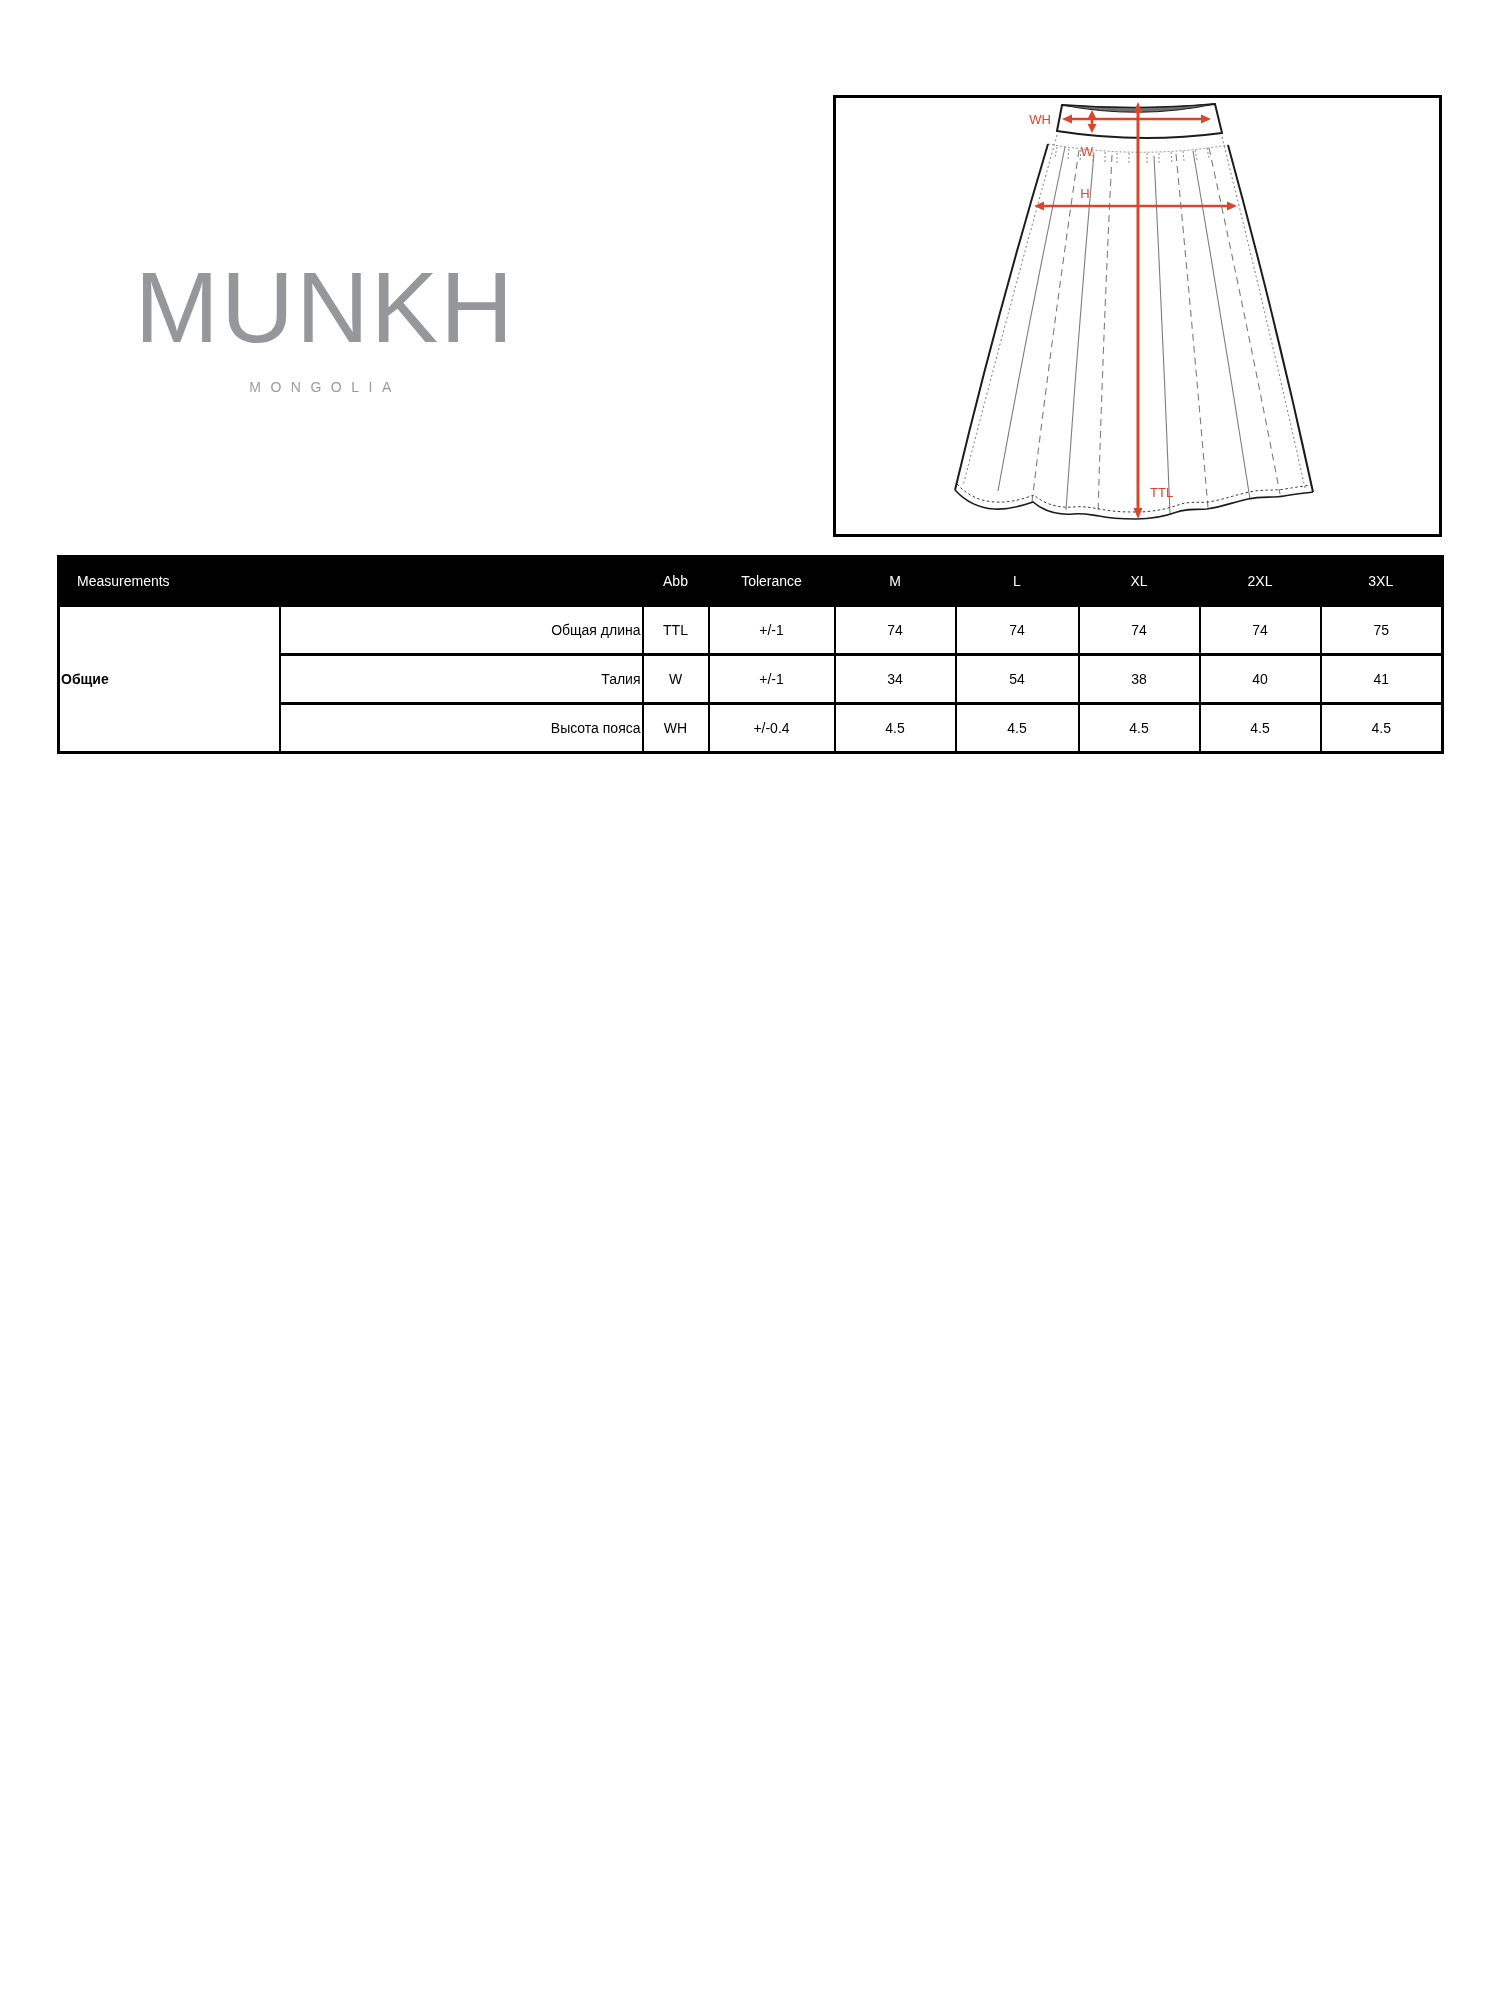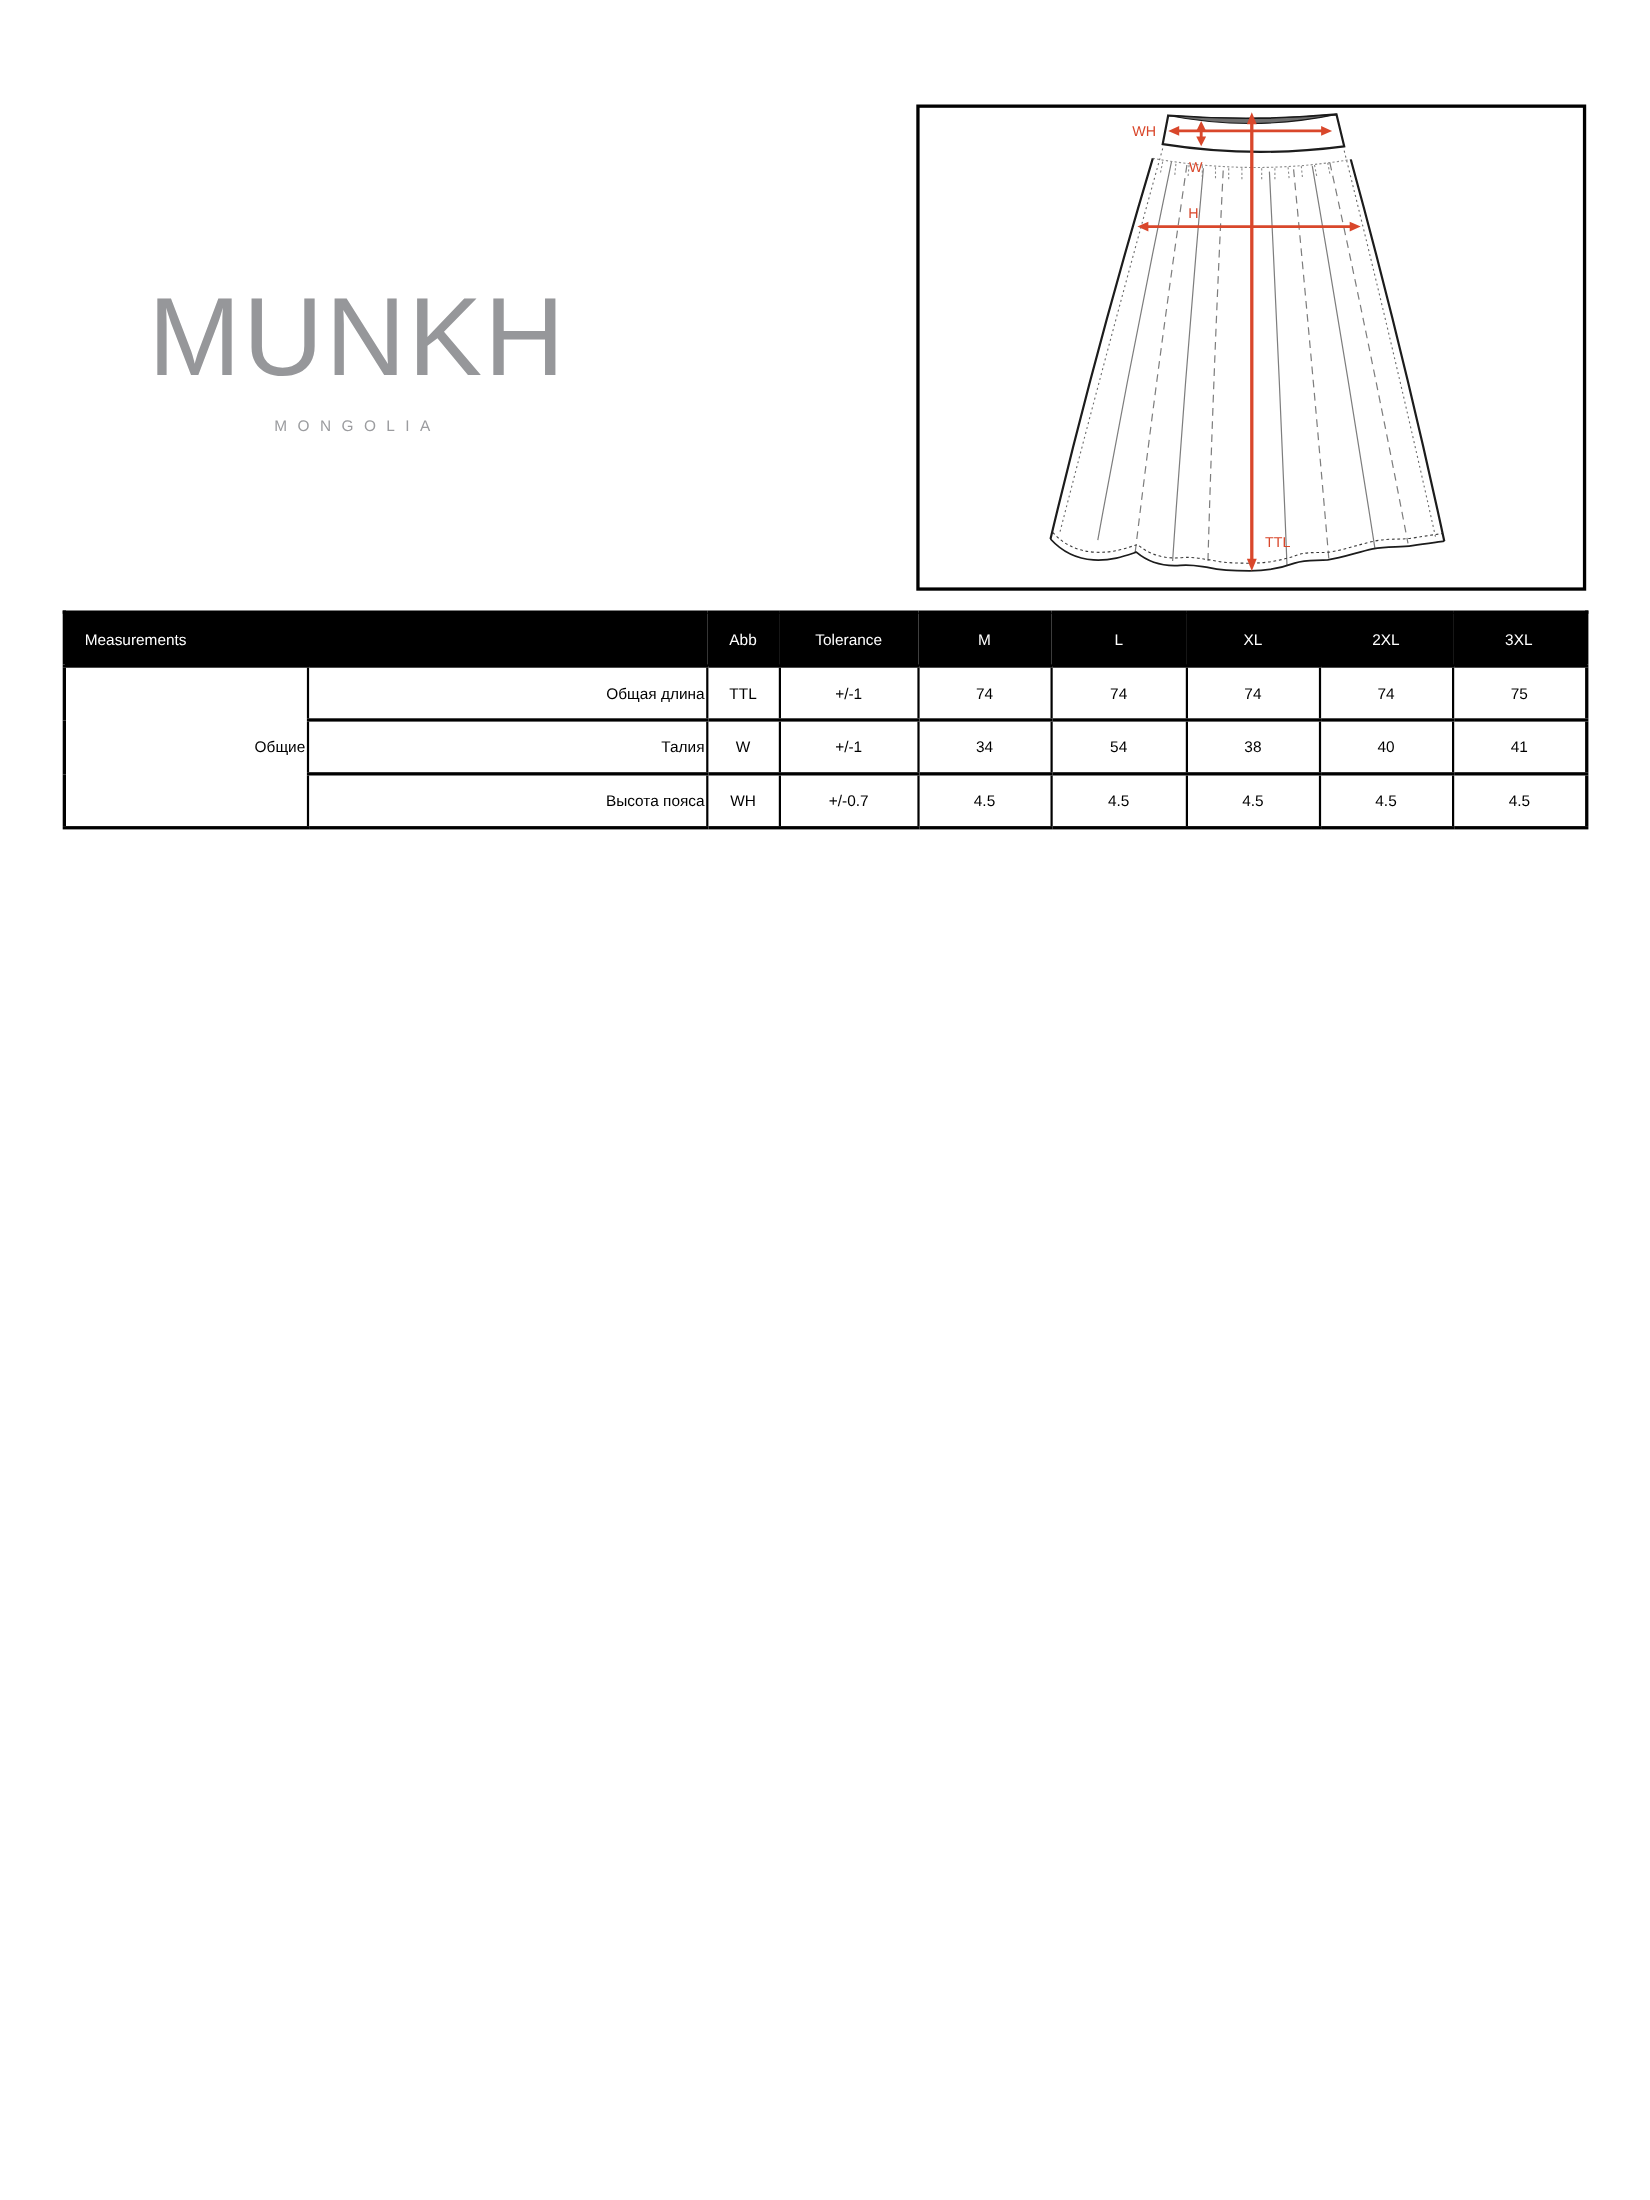--- a/index.html
+++ b/index.html
@@ -61,21 +61,21 @@
     background:var(--header_bg); color:var(--header_fg);
     border:0; text-align:center; font-weight:400;
   }
   .size-table td.hd.first { text-align:left; padding-left:17px; }
   .size-table td.bd {
     border-left:2px solid #000; border-right:2px solid #000;
     border-top:3px solid #000; border-bottom:3px solid #000;
     text-align:center; background:#fff;
   }
   .size-table td.bd.name { text-align:right; padding-left:11px; }
-  .size-table td.bd.group { text-align:right; }
+  .size-table td.bd.group { text-align:left;font-weight:bold; }
 </style>
 </head>
 <body>
 
 <div class="brand">MUNKH</div>
 <div class="brand-sub">MONGOLIA</div>
 
 <div class="frame">
   <svg width="603" height="436" viewBox="0 0 603 436">
 
@@ -205,21 +205,21 @@
     <td class="bd">+/-1</td>
     <td class="bd">34</td>
     <td class="bd">54</td>
     <td class="bd">38</td>
     <td class="bd">40</td>
     <td class="bd">41</td>
   </tr>
   <tr>
     <td class="bd name">Высота пояса</td>
     <td class="bd">WH</td>
-    <td class="bd">+/-0.7</td>
+    <td class="bd">+/-0.4</td>
     <td class="bd">4.5</td>
     <td class="bd">4.5</td>
     <td class="bd">4.5</td>
     <td class="bd">4.5</td>
     <td class="bd">4.5</td>
   </tr>
 </tbody>
   </table>
 
 </body></html>

